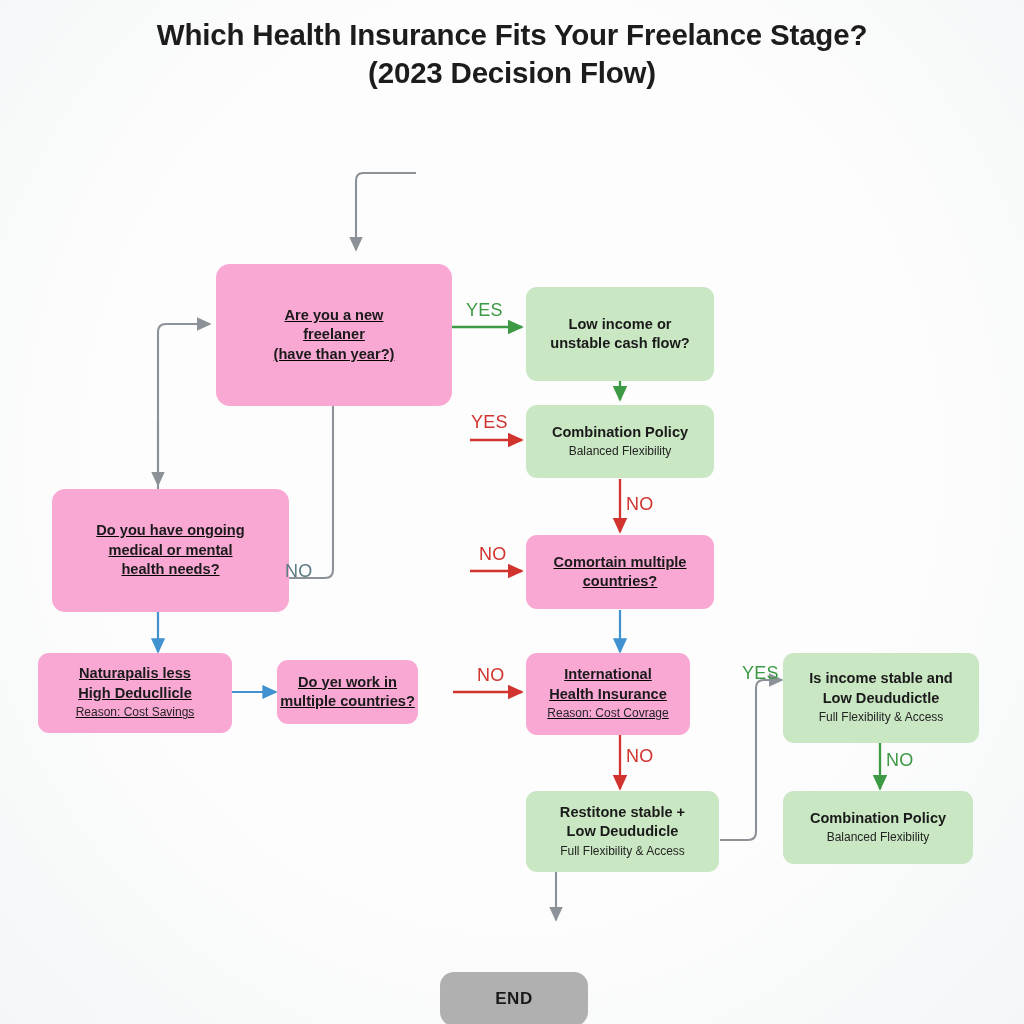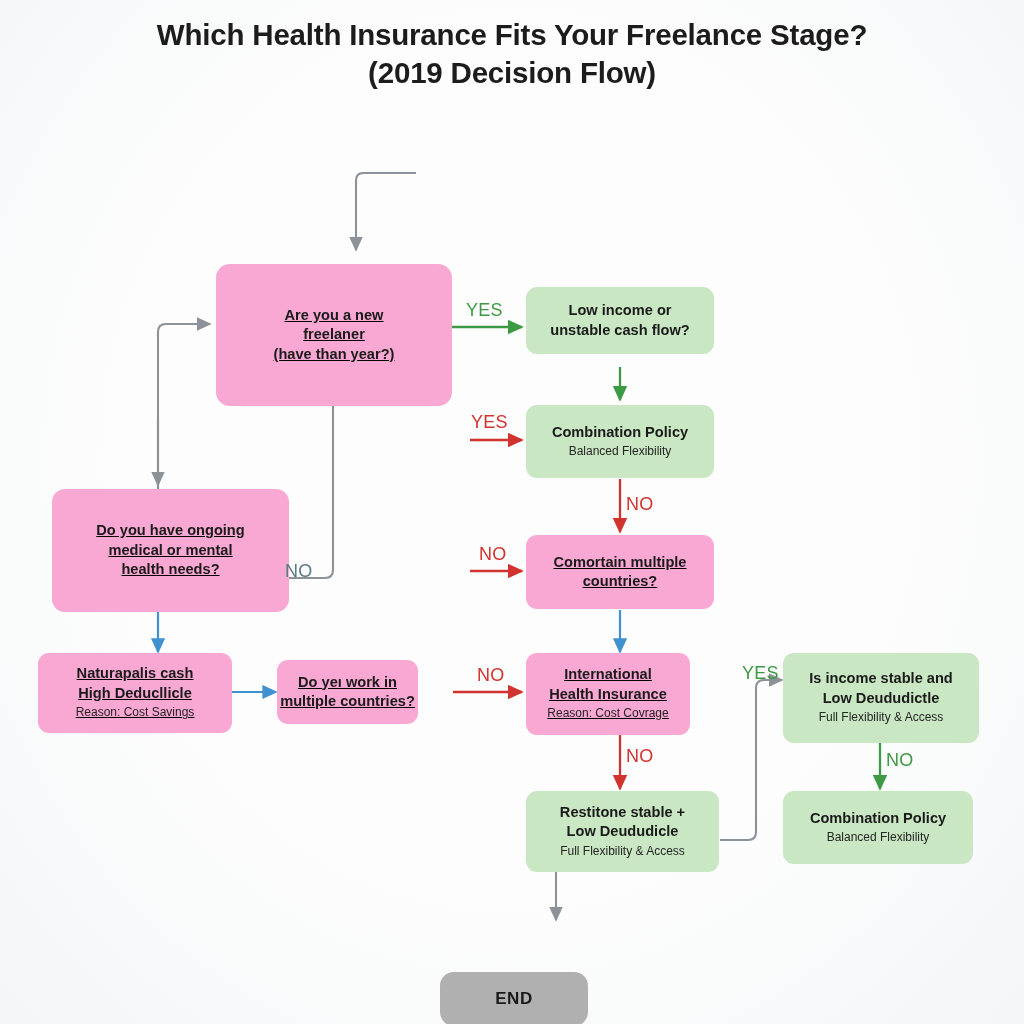--- a/index.html
+++ b/index.html
@@ -112,21 +112,21 @@
   .lbl-red   { color: #d1332e; }
   .lbl-gray  { color: #5b7a85; }
 </style>
 </head>
 <body>
 
 <div id="canvas">
 
   <div id="title-block">
     <div class="title-line">Which Health Insurance Fits Your Freelance Stage?</div>
-    <div class="title-line">(2019 Decision Flow)</div>
+    <div class="title-line">(2023 Decision Flow)</div>
   </div>
 
   <svg id="edges" viewBox="0 0 1024 1024">
     <defs>
       <marker id="ah-gray" markerWidth="9" markerHeight="9" refX="6.2" refY="3.2" orient="auto" markerUnits="strokeWidth">
         <path d="M0,0 L7,3.2 L0,6.4 z" fill="#8c9297"></path>
       </marker>
       <marker id="ah-green" markerWidth="9" markerHeight="9" refX="6.2" refY="3.2" orient="auto" markerUnits="strokeWidth">
         <path d="M0,0 L7,3.2 L0,6.4 z" fill="#3d9a44"></path>
       </marker>
@@ -189,21 +189,21 @@
 
   <div class="edge-label lbl-green" style="left:886px; top:750px;">NO</div>
 
 
   <div class="node blue" style="left:216px; top:264px; width:236px; height:142px; border-radius:14px;">
     <div class="line-main">Are you a new</div>
     <div class="line-main">freelaner</div>
     <div class="line-main">(have than year?)</div>
   </div>
 
-  <div class="node green" style="left:526px; top:287px; width:188px; height:67px;">
+  <div class="node green" style="left:526px; top:287px; width:188px; height:94px;">
     <div class="line-main">Low income or</div>
     <div class="line-main">unstable cash flow?</div>
   </div>
 
   <div class="node green" style="left:526px; top:405px; width:188px; height:73px;">
     <div class="line-main">Combination Policy</div>
     <div class="line-sub">Balanced Flexibility</div>
   </div>
 
   <div class="node blue" style="left:526px; top:535px; width:188px; height:74px;">
@@ -211,21 +211,21 @@
     <div class="line-main">countries?</div>
   </div>
 
   <div class="node blue" style="left:40px; top:489px; width:237px; height:123px; border-radius:13px;margin-left:12px;">
     <div class="line-main">Do you have ongoing</div>
     <div class="line-main">medical or mental</div>
     <div class="line-main">health needs?</div>
   </div>
 
   <div class="node blue" style="left:38px; top:653px; width:194px; height:80px;">
-    <div class="line-main">Naturapalis cash</div>
+    <div class="line-main">Naturapalis less</div>
     <div class="line-main">High Deducllicle</div>
     <div class="line-sub">Reason: Cost Savings</div>
   </div>
 
   <div class="node blue" style="left:277px; top:660px; width:141px; height:64px;">
     <div class="line-main">Do yeı work in</div>
     <div class="line-main">multiple countries?</div>
   </div>
 
   <div class="node blue" style="left:526px; top:653px; width:164px; height:82px;">

